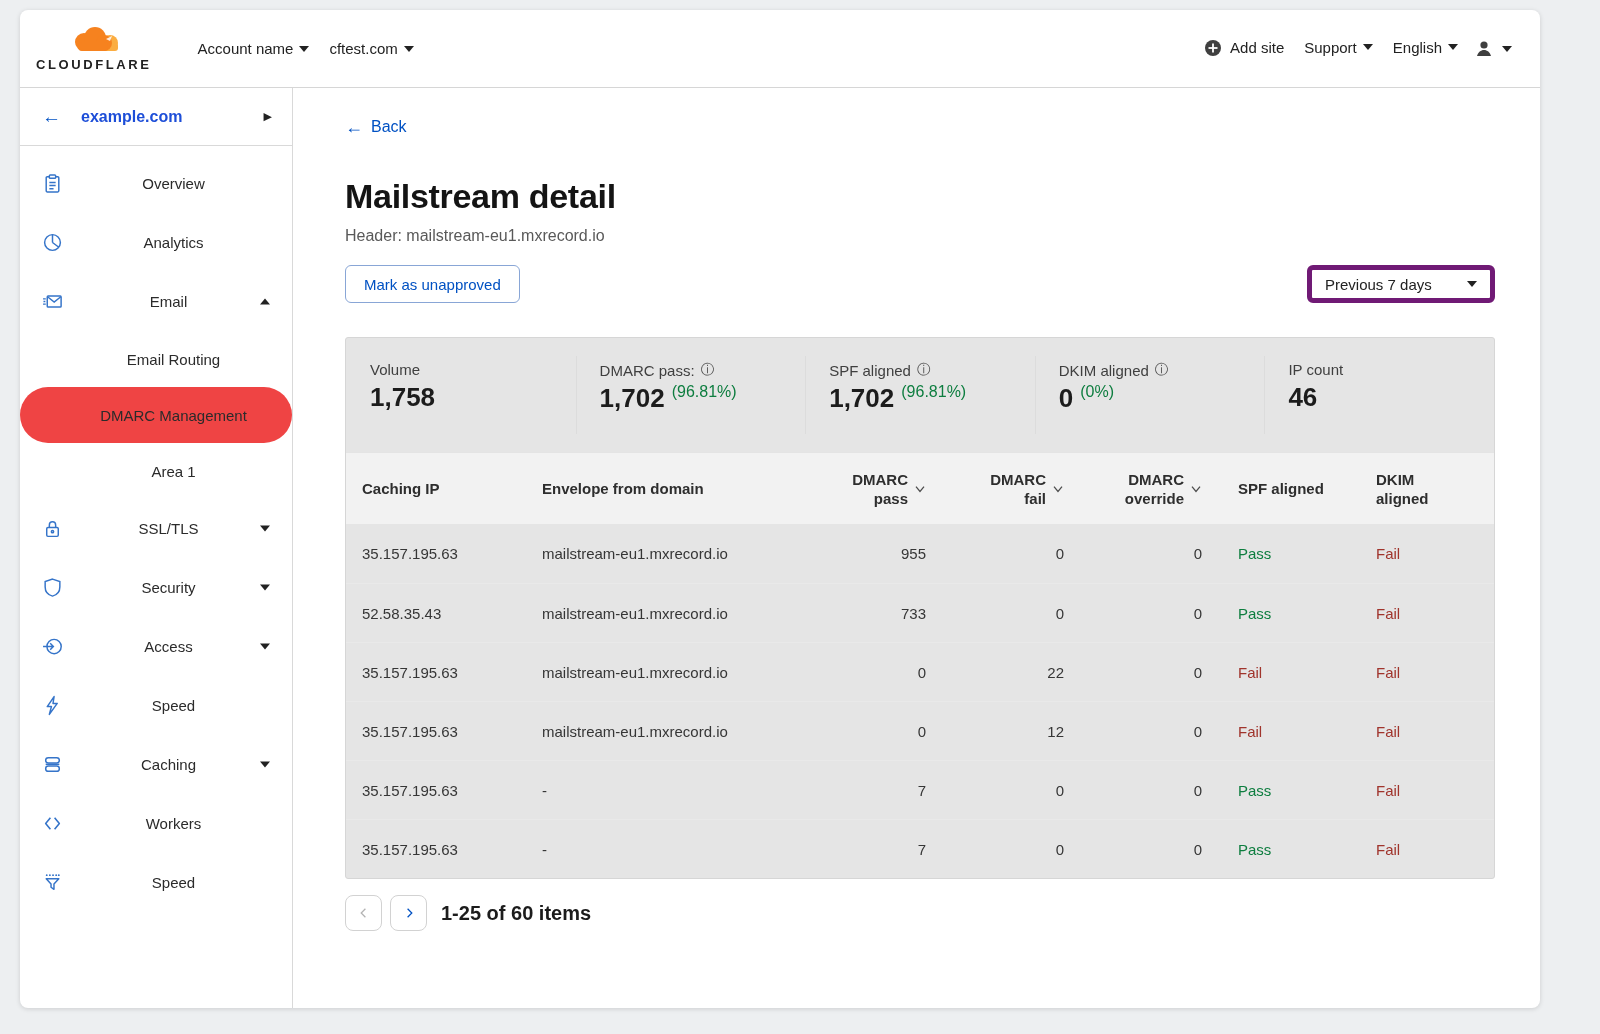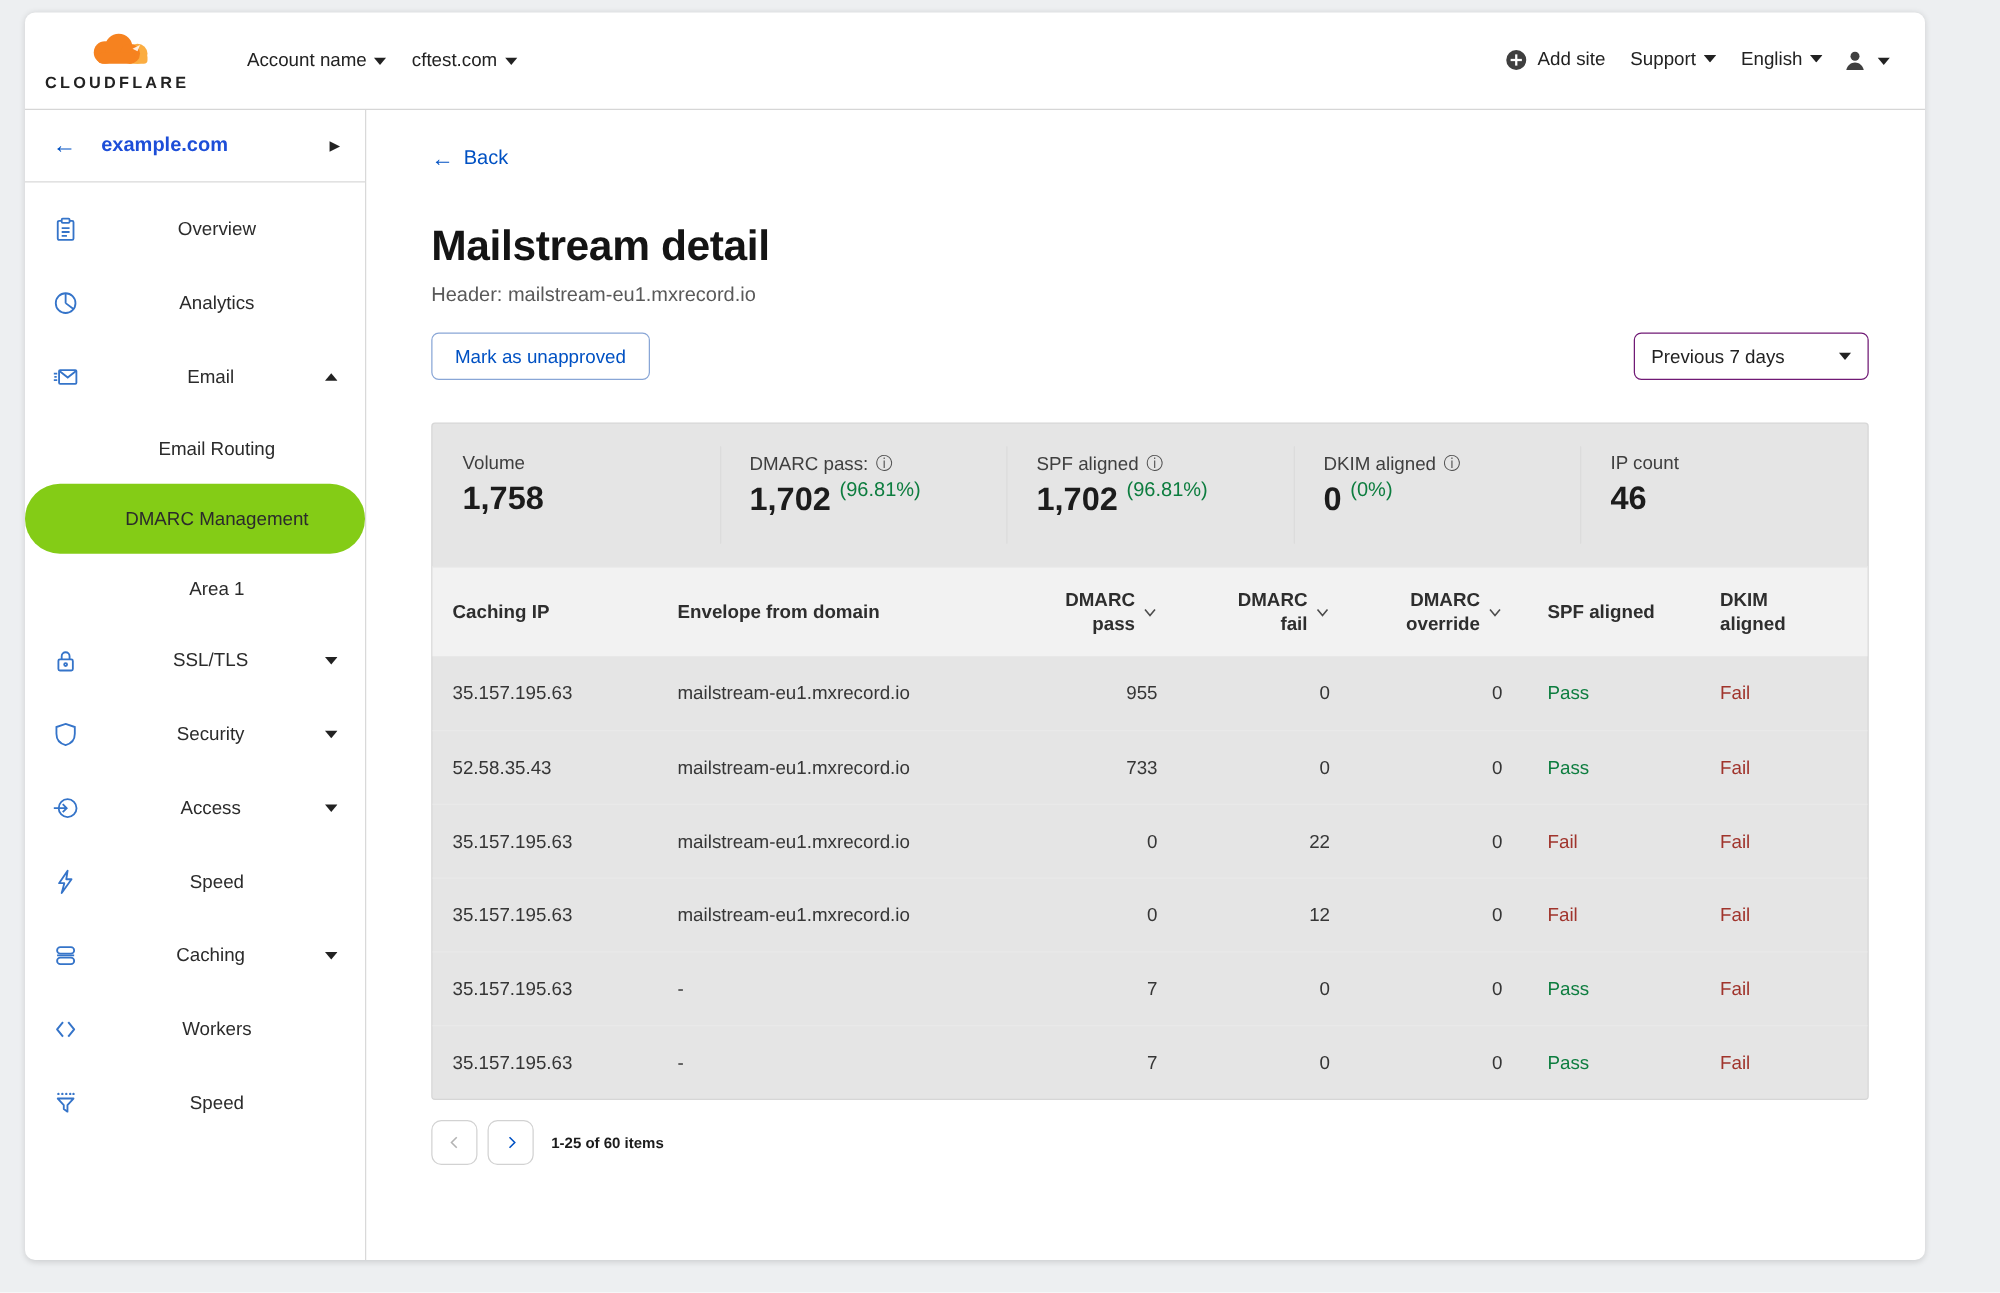--- a/index.html
+++ b/index.html
@@ -44,36 +44,36 @@
   .side-expand { font-size:11px; color:#222; }
   .nav-list { padding:8px 0 0 0; }
   .nav-item {
     display:flex; align-items:center; height:59px; padding:0 22px; cursor:pointer;
     font-size:15px; color:#2b2b2b;text-align:center;
   }
   .nav-item .nicon { width:21px; height:21px; flex:0 0 21px; color:#3574c9; display:flex; align-items:center; justify-content:center; }
   .nav-item .nlabel { margin-left:14px; flex:1; }
   .nav-item.child { height:56px; }
   .nav-item.child .nlabel { margin-left:35px; }
-  .nav-item.active { background:#84cc16; border-radius:30px; }
+  .nav-item.active { background:#ef4444; border-radius:30px; }
   .nav-caret { width:10px; height:7px; }
 
   
   .main { flex:1; padding:30px 45px 0 52px; overflow:hidden; }
   .back-link { display:inline-flex; align-items:center; gap:8px; color:#0051c3; font-size:16px; cursor:pointer; }
   .back-link .arr { font-size:18px; line-height:1; }
   .page-title { margin-top:38px; font-size:34px; line-height:42px; font-weight:700; color:#141414; letter-spacing:-.3px; }
   .page-sub { margin-top:8px; font-size:16px; line-height:22px; color:#595959; }
   .actions-row { margin-top:18px; display:flex; align-items:center; justify-content:space-between; }
   .btn-outline {
     height:38px; padding:0 18px; background:#fff; border:1px solid #89a6d6; border-radius:6px;
     color:#0051c3; font-size:15px; font-family:inherit; cursor:pointer;
   }
   .range-select {
-    height:38px; min-width:188px; border:1px solid #701a75; border-radius:6px; background:#fff;
+    height:38px; min-width:188px; border:5px solid #701a75; border-radius:6px; background:#fff;
     display:flex; align-items:center; justify-content:space-between; gap:18px;
     padding:0 13px; font-size:15px; color:#222; cursor:pointer;
   }
 
   
   .data-card { margin-top:34px; border:1px solid #d6d6d6; border-radius:3px; background:#e5e5e5; }
   .stats-row { display:flex; height:114px; }
   .stat { flex:1; padding:23px 8px 0 24px; position:relative; }
   .stat + .stat::before { content:""; position:absolute; left:0; top:18px; bottom:18px; width:1px; background:#dcdcdc; }
   .stat-label { font-size:15px; color:#3f3f3f; display:flex; align-items:center; gap:6px; }
@@ -106,21 +106,21 @@
   
   .pagination { margin-top:16px; display:flex; align-items:center; }
   .page-btn {
     width:37px; height:36px; border:1px solid #d2d2d2; border-radius:8px; background:#fff;
     display:flex; align-items:center; justify-content:center; cursor:pointer;
   }
   .page-btn + .page-btn { margin-left:8px; }
   .page-btn .pchev { width:14px; height:14px; }
   .pchev-prev { color:#b3b3b3; }
   .pchev-next { color:#0051c3; }
-  .page-summary { margin-left:14px; font-size:12px; font-weight:700; color:#1c1c1c; }
+  .page-summary { margin-left:14px; font-size:20px; font-weight:700; color:#1c1c1c; }
 </style>
 </head>
 <body>
 
 <div class="window">
 
   <header class="topbar">
     <div class="logo">
       <span>
         <svg width="64" height="30" viewBox="0 0 64 30">

